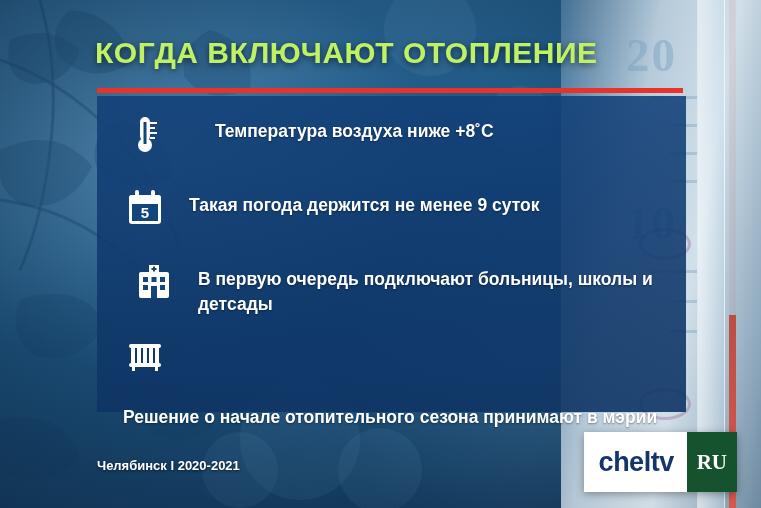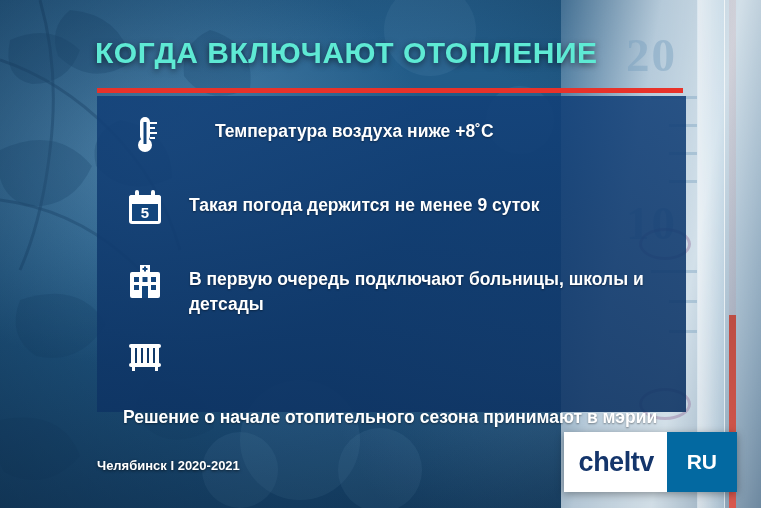--- a/index.html
+++ b/index.html
@@ -86,21 +86,21 @@
     height: 26px;
     border: 3px solid rgba(150,120,160,0.45);
     border-radius: 50%;
   }
   
   .title {
     position: absolute;
     left: 95px;
     top: 36px;
     width: 600px;
-    color: #5eead4;
+    color: #bef264;
     font-size: 30px;
     font-weight: 700;
     letter-spacing: 0.5px;
     text-shadow: 0 2px 6px rgba(0,0,0,0.55);
   }
   .title-rule {
     position: absolute;
     left: 97px;
     top: 88px;
     width: 586px;
@@ -118,21 +118,21 @@
   }
   .row {
     display: flex;
     align-items: flex-start;
     gap: 22px;
     padding: 0 26px;
     min-height: 60px;
   }
   .row-1 { margin-top: 16px; gap: 48px; }
   .row-2 { margin-top: 14px; }
-  .row-3 { margin-top: 14px; }
+  .row-3 { margin-top: 14px; margin-left: 9px; }
   .row-4 { margin-top: 12px; flex-direction: column; }
   .ic {
     flex: 0 0 auto;
     width: 44px;
     height: 44px;
     display: flex;
     align-items: center;
     justify-content: center;
   }
   .rtext {
@@ -166,27 +166,28 @@
     background: #ffffff;
     color: #14356b;
     font-size: 27px;
     font-weight: 700;
     display: flex;
     align-items: center;
     padding: 0 13px 0 15px;
     letter-spacing: -0.5px;
   }
   .logo-ru {
-    background: #0369a1;
+    background: #14532d;
     color: #ffffff;
     font-size: 21px;
     font-weight: 700;
     display: flex;
     align-items: center;
-    padding: 0 20px;
+    padding: 0 10px;
+    font-family: Liberation Serif, serif;
   }
 </style>
 </head>
 <body>
 
 <div class="stage">
 
   <div class="bg-photo"></div>
 
   <svg class="bg-leaves" viewBox="0 0 761 508" preserveAspectRatio="none">

